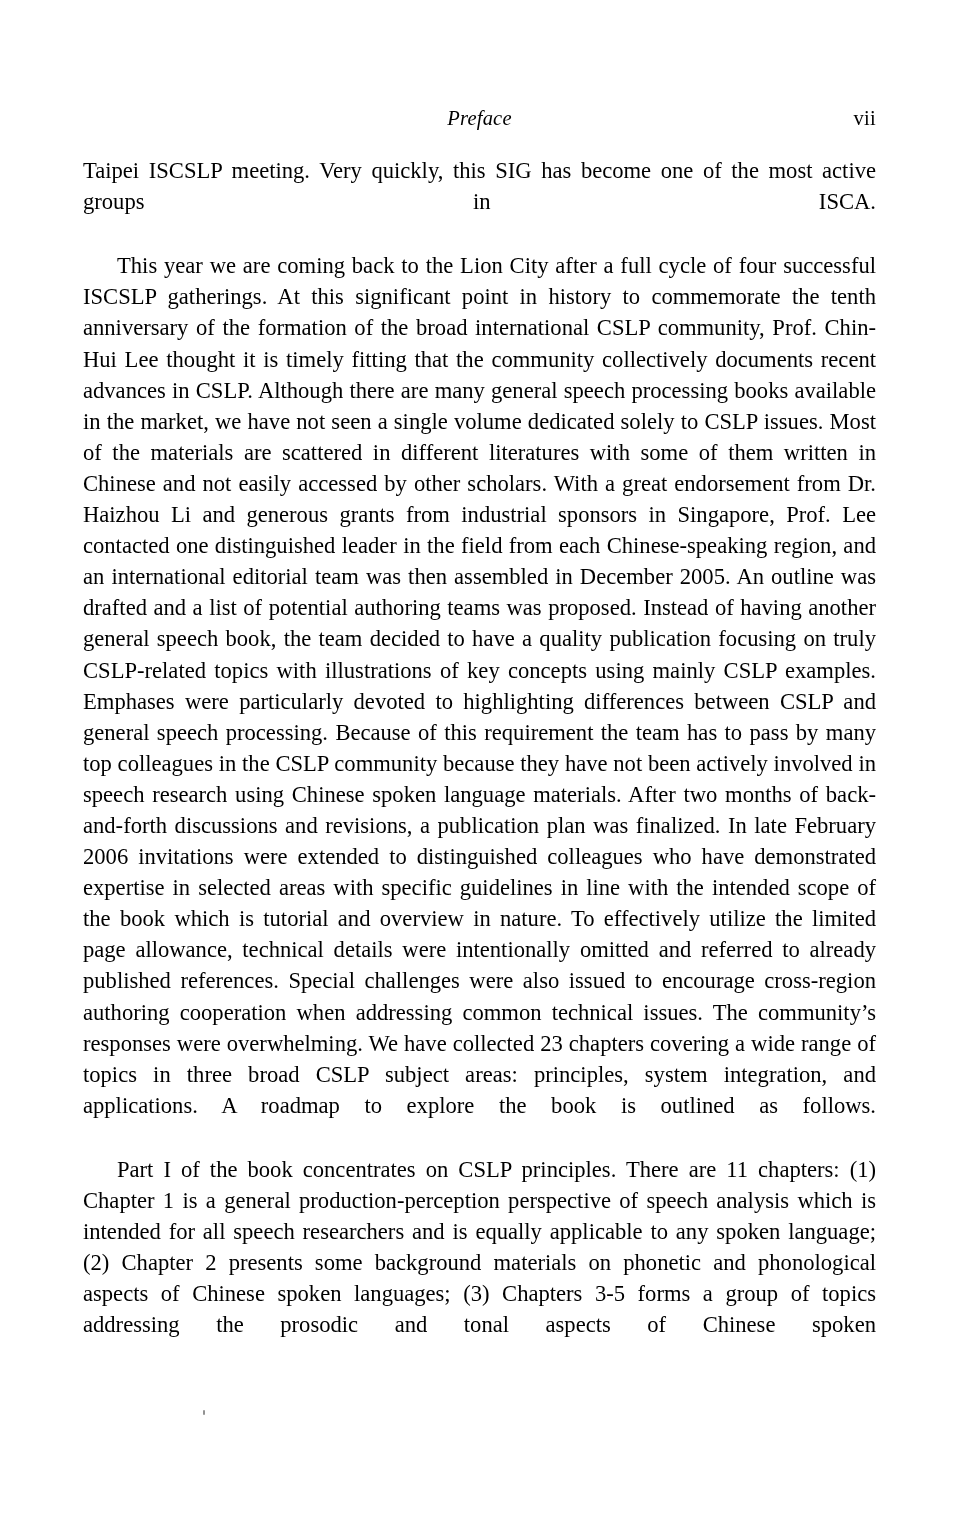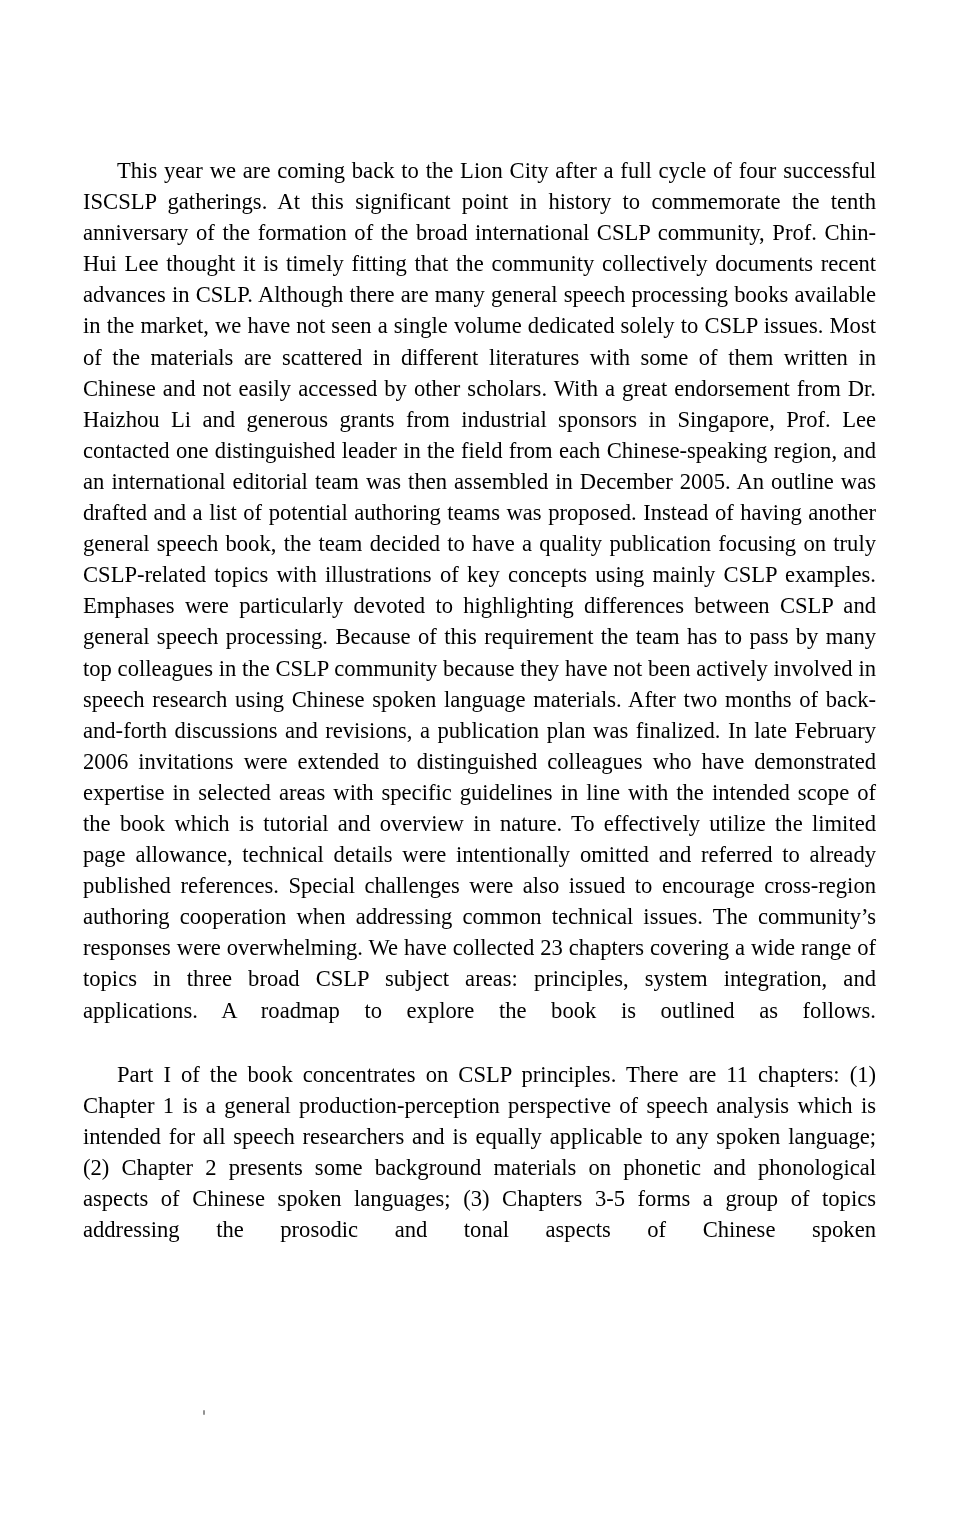--- a/index.html
+++ b/index.html
@@ -96,21 +96,26 @@
     background: #6d6d6d;
     opacity: 0.75;
     border-radius: 1px;
   }
 </style>
 </head>
 <body>
 
 <div class="page">
 
+  <div class="running-head">
+    <div class="rh-title">Preface</div>
+    <div class="rh-folio">vii</div>
+  </div>
 
   <div class="body-block">
+    <p class="para tail">Taipei ISCSLP meeting. Very quickly, this SIG has become one of the most active groups in ISCA.</p>
     <p class="para indent tail">This year we are coming back to the Lion City after a full cycle of four successful ISCSLP gatherings. At this significant point in history to commemorate the tenth anniversary of the formation of the broad international CSLP community, Prof. Chin-Hui Lee thought it is timely fitting that the community collectively documents recent advances in CSLP. Although there are many general speech processing books available in the market, we have not seen a single volume dedicated solely to CSLP issues. Most of the materials are scattered in different literatures with some of them written in Chinese and not easily accessed by other scholars. With a great endorsement from Dr. Haizhou Li and generous grants from industrial sponsors in Singapore, Prof. Lee contacted one distinguished leader in the field from each Chinese-speaking region, and an international editorial team was then assembled in December 2005. An outline was drafted and a list of potential authoring teams was proposed. Instead of having another general speech book, the team decided to have a quality publication focusing on truly CSLP-related topics with illustrations of key concepts using mainly CSLP examples. Emphases were particularly devoted to highlighting differences between CSLP and general speech processing. Because of this requirement the team has to pass by many top colleagues in the CSLP community because they have not been actively involved in speech research using Chinese spoken language materials. After two months of back-and-forth discussions and revisions, a publication plan was finalized. In late February 2006 invitations were extended to distinguished colleagues who have demonstrated expertise in selected areas with specific guidelines in line with the intended scope of the book which is tutorial and overview in nature. To effectively utilize the limited page allowance, technical details were intentionally omitted and referred to already published references. Special challenges were also issued to encourage cross-region authoring cooperation when addressing common technical issues. The community’s responses were overwhelming. We have collected 23 chapters covering a wide range of topics in three broad CSLP subject areas: principles, system integration, and applications. A roadmap to explore the book is outlined as follows.</p>
     <p class="para indent">Part I of the book concentrates on CSLP principles. There are 11 chapters: (1) Chapter 1 is a general production-perception perspective of speech analysis which is intended for all speech researchers and is equally applicable to any spoken language; (2) Chapter 2 presents some background materials on phonetic and phonological aspects of Chinese spoken languages; (3) Chapters 3-5 forms a group of topics addressing the prosodic and tonal aspects of Chinese spoken</p>
   </div>
 
   <div class="scan-speck"></div>
 
 </div>
 
 </body></html>

